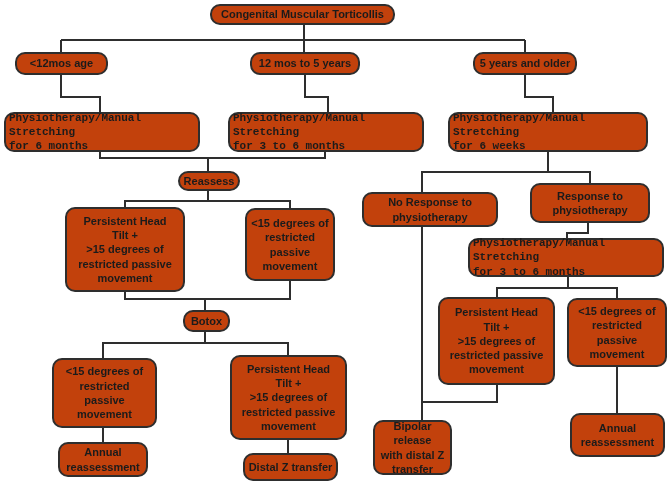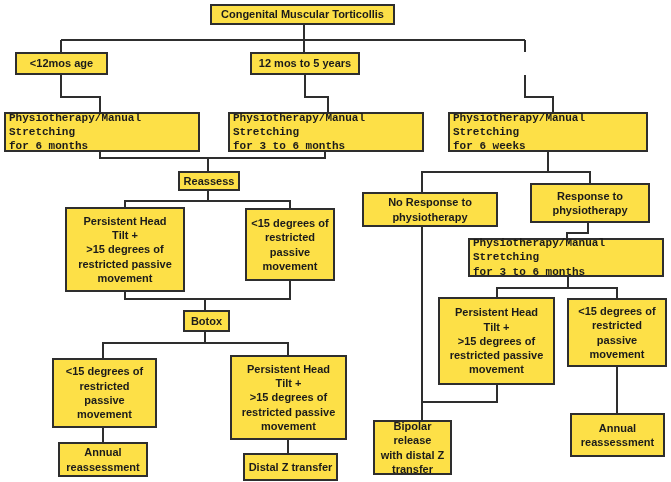--- a/index.html
+++ b/index.html
@@ -9,22 +9,22 @@
     background:#ffffff;
     font-family:"Liberation Sans", sans-serif;
     overflow:hidden;
   }
   #connectors { position:absolute; left:0; top:0; width:671px; height:482px; }
   #connectors polyline, #connectors line { stroke:#2e2e2e; stroke-width:2; fill:none; }
   .node {
     position:absolute;
     box-sizing:border-box;
     border:2px solid #2e2e2e;
-    border-radius:0;
-    background:#fde047;
+    border-radius:10px;
+    background:#c2410c;
     display:flex;
     align-items:center;
     justify-content:center;
     text-align:center;
     font-weight:bold;
     font-size:11px;
     line-height:1.3;
     color:#1b1b1b;
     white-space:pre-line;
     padding:1px 3px;
@@ -72,20 +72,21 @@
     <polyline points="497,297 497,288 617,288 617,298"></polyline>
     <polyline points="617,367 617,413"></polyline>
     <polyline points="497,385 497,402 422,402"></polyline>
     <polyline points="422,227 422,420"></polyline>
   </svg>
 
   <div class="node" style="left:210px; top:4px; width:185px; height:21px;">Congenital Muscular Torticollis</div>
 
   <div class="node" style="left:15px; top:52px; width:93px; height:23px;">&lt;12mos age</div>
   <div class="node" style="left:250px; top:52px; width:110px; height:23px;">12 mos to 5 years</div>
+  <div class="node" style="left:473px; top:52px; width:104px; height:23px;">5 years and older</div>
 
   <div class="node left-align" style="left:4px; top:112px; width:196px; height:40px;">Physiotherapy/Manual Stretching
 for 6 months</div>
   <div class="node left-align" style="left:228px; top:112px; width:196px; height:40px;">Physiotherapy/Manual Stretching
 for 3 to 6 months</div>
   <div class="node left-align" style="left:448px; top:112px; width:200px; height:40px;">Physiotherapy/Manual Stretching
 for 6 weeks</div>
 
   <div class="node" style="left:178px; top:171px; width:62px; height:20px;">Reassess</div>
   <div class="node" style="left:65px; top:207px; width:120px; height:85px;">Persistent Head

